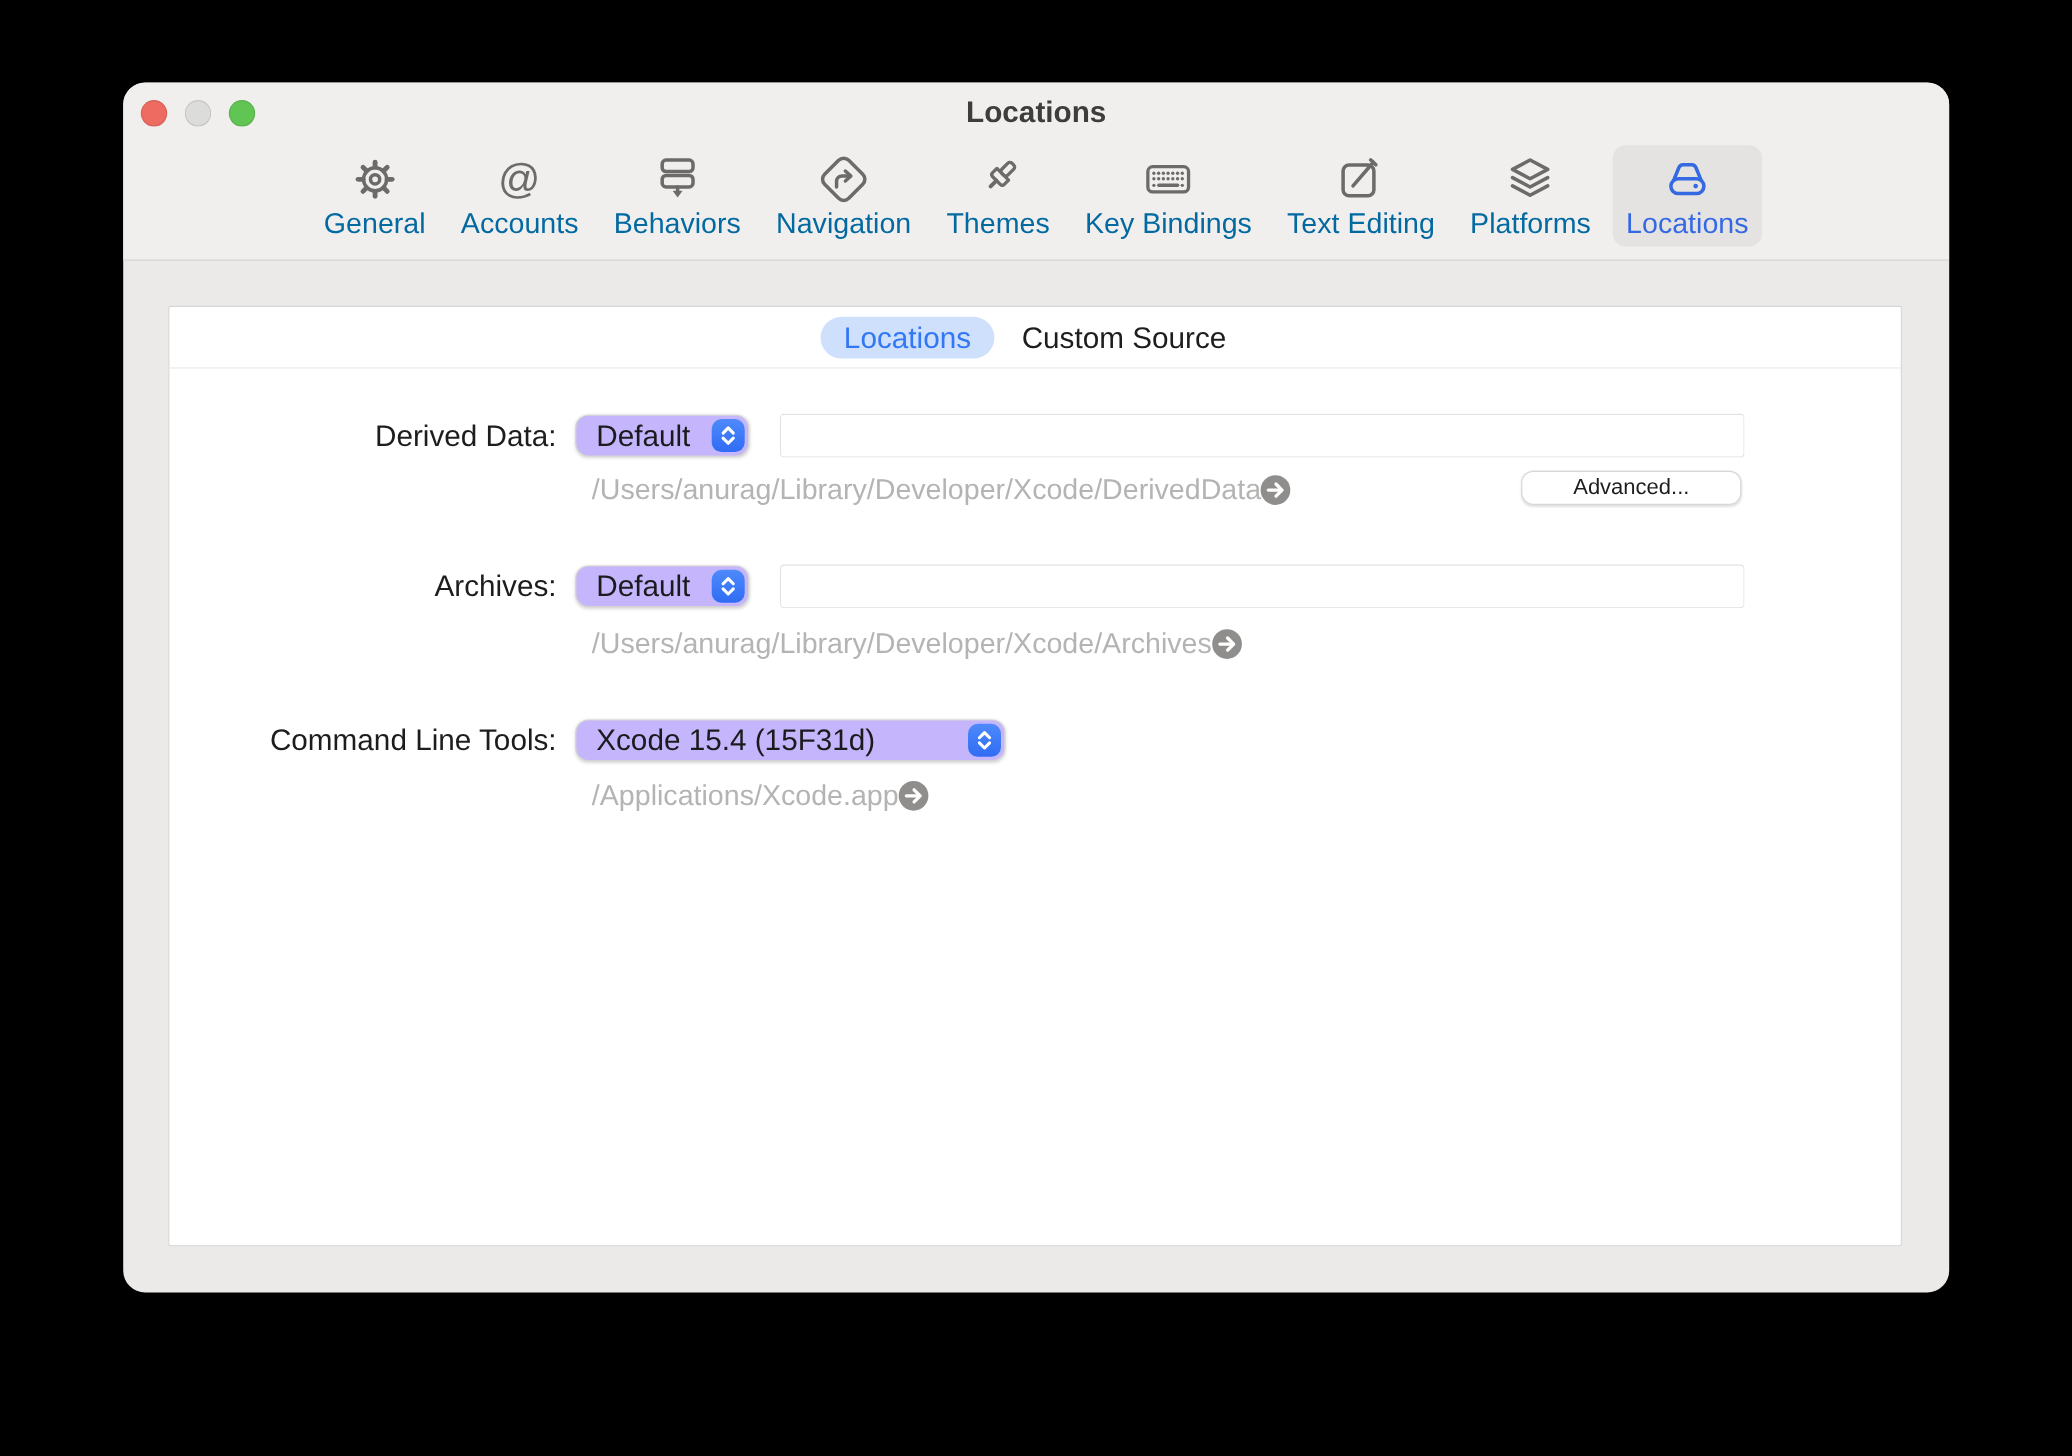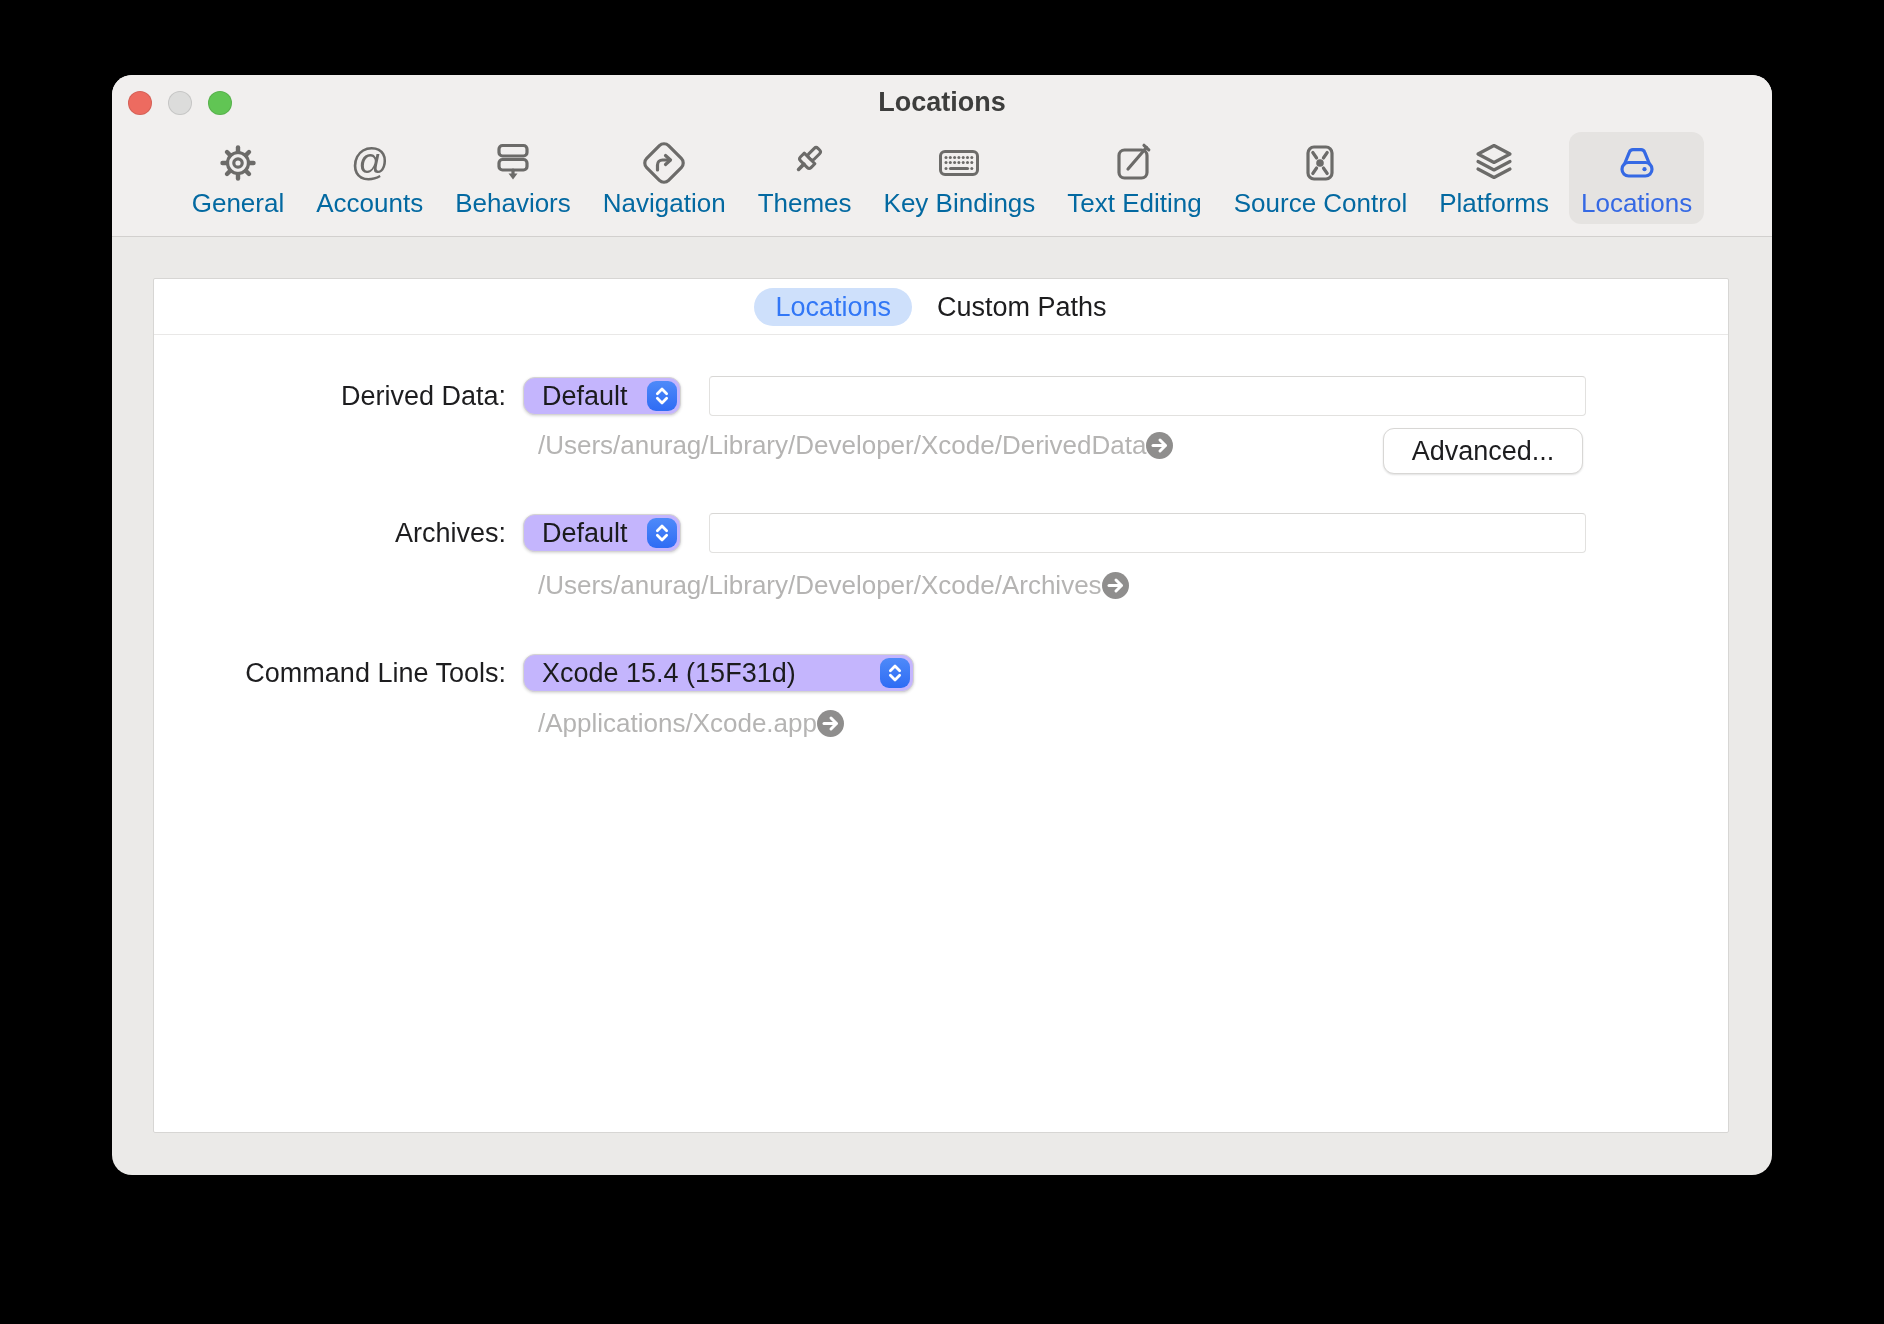--- a/index.html
+++ b/index.html
@@ -34,21 +34,21 @@
 
   
   .form-label{position:absolute;left:0;width:352px;text-align:right;font-size:27px;color:#1d1d1f;height:38px;line-height:38px;white-space:nowrap;}
   .popup{position:absolute;height:38px;background:#c4b5fd;border:1px solid #d5d4d2;border-radius:12px;box-shadow:0 1px 3px rgba(0,0,0,.16);box-sizing:border-box;}
   .popup .popup-value{position:absolute;left:18px;top:0;bottom:0;line-height:36px;font-size:27px;color:#1b1b1d;white-space:nowrap;}
   .popup .stepper{position:absolute;right:3px;top:3px;width:30px;height:30px;border-radius:9px;background:linear-gradient(#4e8af9,#2f6cf4);display:flex;align-items:center;justify-content:center;}
   .text-field{position:absolute;height:40px;background:#fff;border:1px solid #e2e1df;border-top-color:#d8d7d5;border-radius:4px;box-sizing:border-box;outline:none;font-size:26px;padding:0 10px;color:#1d1d1f;}
   .path-row{position:absolute;display:flex;align-items:center;gap:0;height:30px;}
   .path-text{font-size:26px;color:#b5b4b3;white-space:nowrap;}
   .goto-circle{width:27px;height:27px;border-radius:50%;background:#8f8e8d;display:flex;align-items:center;justify-content:center;flex:0 0 auto;}
-  .advanced-btn{position:absolute;left:1229px;top:149px;width:200px;height:46px;background:#fff;border:1px solid #d8d7d5;border-radius:11px;box-shadow:0 1px 2px rgba(0,0,0,.12);font-size:27px;color:#1d1d1f;font-family:"Liberation Sans",sans-serif;}
+  .advanced-btn{position:absolute;left:1229px;top:149px;width:200px;height:31px;background:#fff;border:1px solid #d8d7d5;border-radius:11px;box-shadow:0 1px 2px rgba(0,0,0,.12);font-size:20px;color:#1d1d1f;font-family:"Liberation Sans",sans-serif;}
 
   .r1-label{top:98px;} .r1-popup{left:369px;top:98px;width:158px;} .r1-field{left:555px;top:97px;width:877px;}
   .r1-path{left:384px;top:151px;}
   .r2-label{top:235px;} .r2-popup{left:369px;top:235px;width:158px;} .r2-field{left:555px;top:234px;width:877px;}
   .r2-path{left:384px;top:291px;}
   .r3-label{top:375px;} .r3-popup{left:369px;top:375px;width:391px;}
   .r3-path{left:384px;top:429px;}
 </style>
 </head>
 <body>
@@ -163,33 +163,20 @@
           <span class="tool-icon">
             <svg viewBox="0 0 48 48" width="48" height="48" fill="none" stroke="#6c6b69" stroke-width="3.2" stroke-linecap="round" stroke-linejoin="round">
               <rect x="8" y="11" width="28" height="28" rx="5.5"></rect>
               <line x1="17" y1="30" x2="35.5" y2="8.5"></line>
               <line x1="33" y1="6.3" x2="37.8" y2="10.8"></line>
             </svg>
           </span>
           <span class="tool-label">Text Editing</span>
         </div>
 
-        <div class="tool-item">
-          <span class="tool-icon">
-            <svg viewBox="0 0 48 48" width="48" height="48" fill="none" stroke="#6c6b69" stroke-width="3.2" stroke-linecap="round">
-              <rect x="12" y="8" width="24" height="32" rx="6"></rect>
-              <circle cx="24" cy="24" r="3.8" fill="#6c6b69" stroke="none"></circle>
-              <line x1="16.8" y1="13.5" x2="20.6" y2="19"></line>
-              <line x1="31.2" y1="13.5" x2="27.4" y2="19"></line>
-              <line x1="16.8" y1="34.5" x2="20.6" y2="29"></line>
-              <line x1="31.2" y1="34.5" x2="27.4" y2="29"></line>
-            </svg>
-          </span>
-          <span class="tool-label">Source Control</span>
-        </div>
 
         <div class="tool-item">
           <span class="tool-icon">
             <svg viewBox="0 0 48 48" width="48" height="48" fill="none" stroke="#6c6b69" stroke-width="3.2" stroke-linecap="round" stroke-linejoin="round">
               <path d="M24 6.5 L40 15 L24 23.5 L8 15 Z"></path>
               <path d="M8 22.5 L24 31 L40 22.5"></path>
               <path d="M8 30 L24 38.5 L40 30"></path>
             </svg>
           </span>
           <span class="tool-label">Platforms</span>
@@ -206,21 +193,21 @@
           <span class="tool-label">Locations</span>
         </div>
 
       </div>
     </div>
 
     <div class="panel">
 
       <div class="tabs-row">
         <span class="seg-tab selected">Locations</span>
-        <span class="seg-tab">Custom Paths</span>
+        <span class="seg-tab">Custom Source</span>
       </div>
 
       <div class="form-label r1-label">Derived Data:</div>
       <div class="popup r1-popup">
         <span class="popup-value">Default</span>
         <span class="stepper">
           <svg viewBox="0 0 28 28" width="26" height="26" fill="none" stroke="#fff" stroke-width="3" stroke-linecap="round" stroke-linejoin="round">
             <path d="M9 11.5 L14 6.5 L19 11.5"></path>
               <path d="M9 16.5 L14 21.5 L19 16.5"></path>
           </svg>

